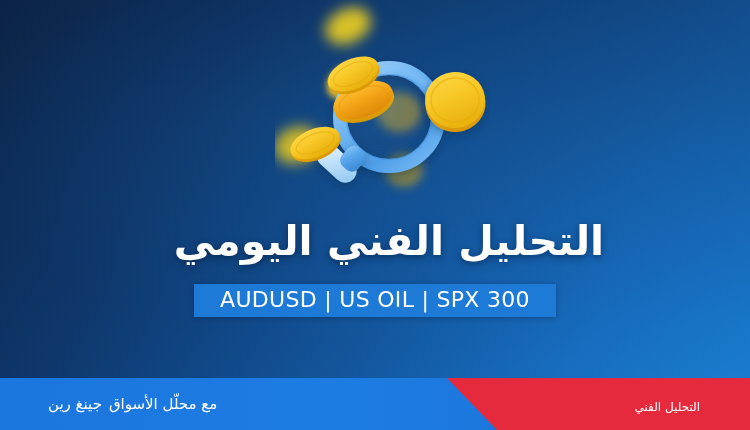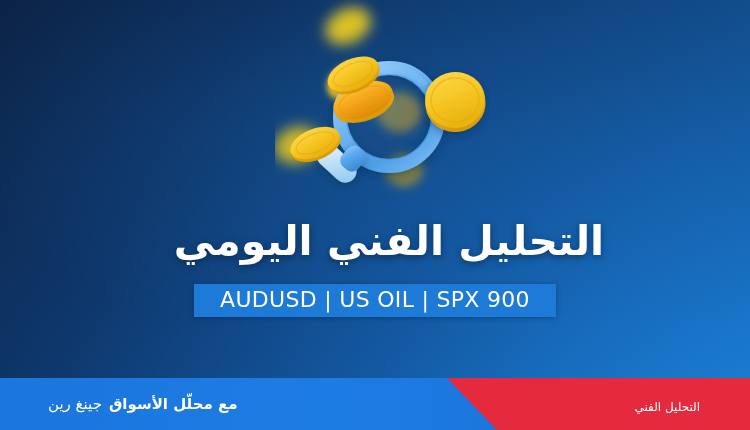--- a/index.html
+++ b/index.html
@@ -111,21 +111,21 @@
     top: 0;
     height: 52px;
     display: flex;
     align-items: center;
     gap: 7px;
     direction: rtl;
     color: #ffffff;
     font-size: 15px;
     white-space: nowrap;
   }
-  .bar-left-text .regular { font-weight: 700; text-align: right; }
+  .bar-left-text .regular { font-weight: 400; text-align: right; }
   .bar-left-text .bold { font-weight: 400; }
   .bar-right-text {
     position: absolute;
     right: 50px;
     top: 0;
     height: 57px;
     display: flex;
     align-items: center;
     direction: rtl;
     color: #ffffff;
@@ -262,21 +262,21 @@
           <ellipse cx="40" cy="143" rx="26" ry="14" fill="url(#gCoinFace)"></ellipse>
           <ellipse cx="40" cy="143" rx="20" ry="9" fill="none" stroke="#e0a80c" stroke-width="1.2" opacity=".5"></ellipse>
         </g>
       </g>
     </svg>
   </div>
 
   <div class="title">التحليل الفني اليومي</div>
 
   <div class="badge-wrap">
-    <span class="badge">AUDUSD | US OIL | SPX 900</span>
+    <span class="badge">AUDUSD | US OIL | SPX 300</span>
   </div>
 
   <div class="bottom-bar">
     <div class="bar-blue"></div>
     <div class="bar-red"></div>
 
     <div class="bar-left-text">
       <span class="regular">مع محلّل الأسواق</span>
       <span class="bold">جينغ رين</span>
     </div>

